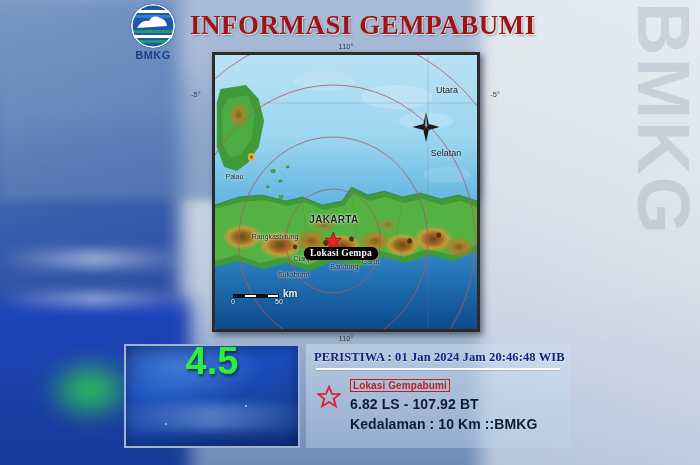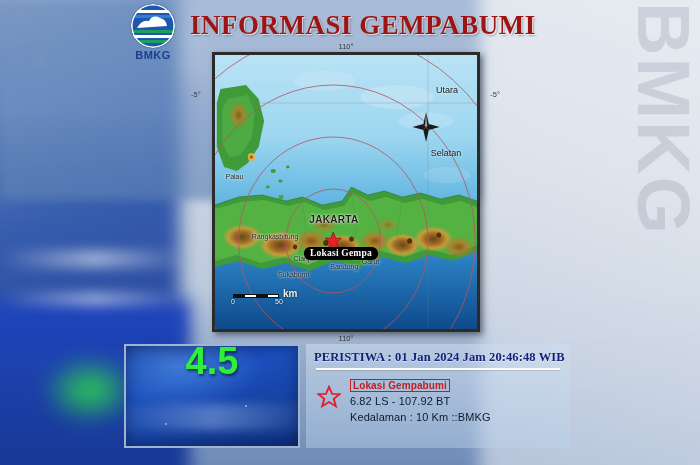--- a/index.html
+++ b/index.html
@@ -260,22 +260,22 @@
   .loc-title {
     display: inline-block;
     font-size: 10px; font-weight: bold;
     color: #c41d1d;
     border: 1px solid #c41d1d;
     padding: 0 2px;
     margin-bottom: 2px;
     letter-spacing: .1px;
   }
   .info-line {
-    font-size: 11px;
-    font-weight: normal;
+    font-size: 14px;
+    font-weight: bold;
     color: #0d1b33;
     line-height: 1.45;
     white-space: nowrap;
     letter-spacing: .1px;
   }
 </style>
 </head>
 <body>
 
 <div id="stage">

